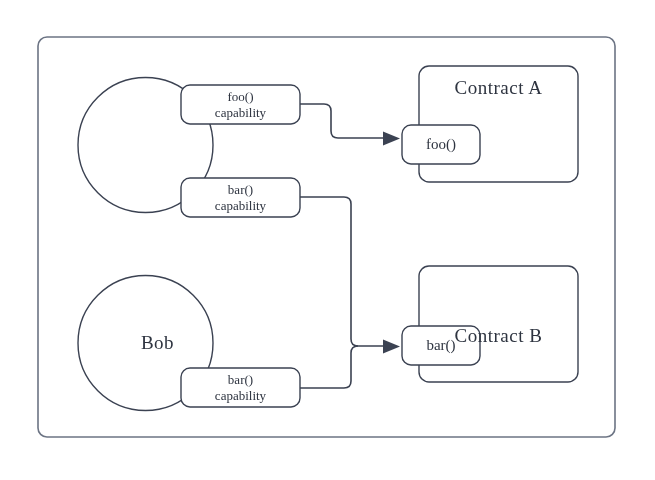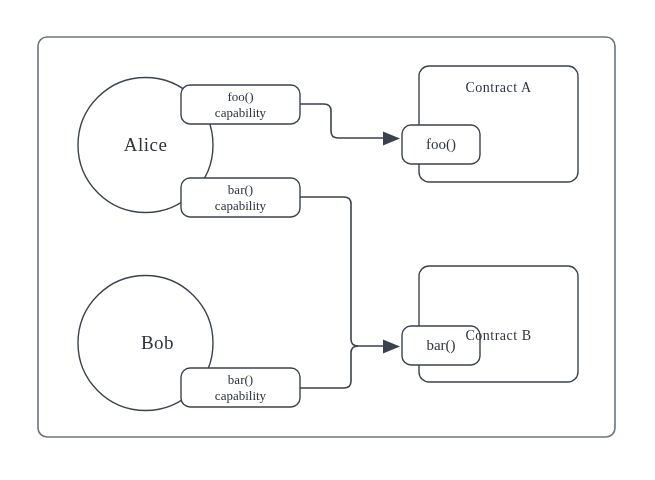--- a/index.html
+++ b/index.html
@@ -59,21 +59,21 @@
   }
   .actor-label {
     font-size: 19px;
     letter-spacing: 0.5px;
   }
   .cap-label {
     font-size: 13px;
     letter-spacing: 0px;
   }
   .contract-label {
-    font-size: 14px;
+    font-size: 19px;
     letter-spacing: 0.5px;
   }
   .method-label {
     font-size: 15px;
     letter-spacing: 0px;
   }
   .centerer {
     display: flex;
     align-items: center;
     justify-content: center;
@@ -111,21 +111,20 @@
     <rect class="stroke-shape" x="181" y="178" width="119" height="39" rx="9" ry="9"></rect>
 
     <rect class="stroke-shape" x="181" y="368" width="119" height="39" rx="9" ry="9"></rect>
 
     <rect class="stroke-shape" x="402" y="125" width="78" height="39" rx="9" ry="9"></rect>
 
     <rect class="stroke-shape" x="402" y="326" width="78" height="39" rx="9" ry="9"></rect>
 
   </svg>
 
-  <div class="node-label actor-label centerer" style="left:78px; top:131px; width:135px; height:28px;">Alice</div>
 
   <div class="node-label actor-label centerer" style="left:78px; top:329px; width:159px; height:28px;">Bob</div>
 
   <div class="centerer" style="position:absolute; left:181px; top:85px; width:119px; height:39px;">
     <div class="node-label cap-label" style="position:static;">foo()</div>
     <div class="node-label cap-label" style="position:static;">capability</div>
   </div>
 
   <div class="centerer" style="position:absolute; left:181px; top:178px; width:119px; height:39px;">
     <div class="node-label cap-label" style="position:static;">bar()</div>

